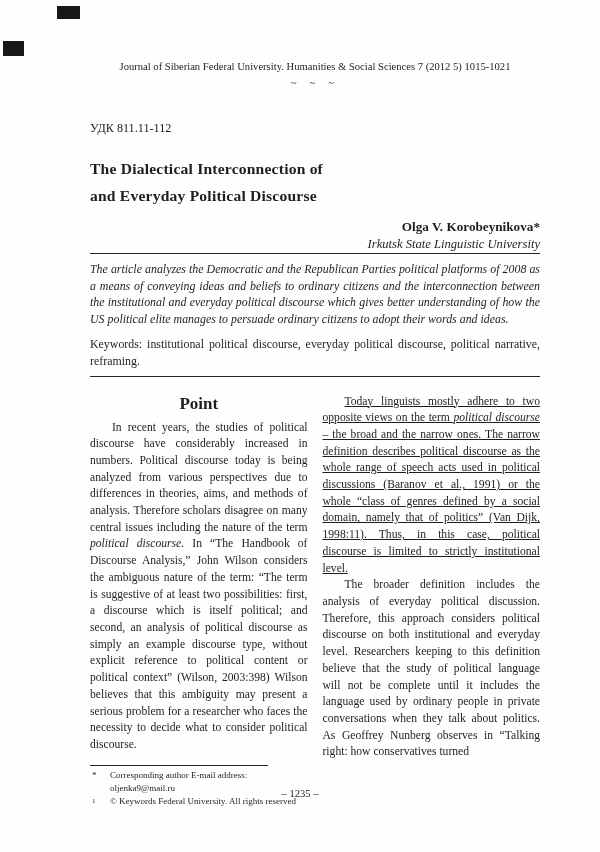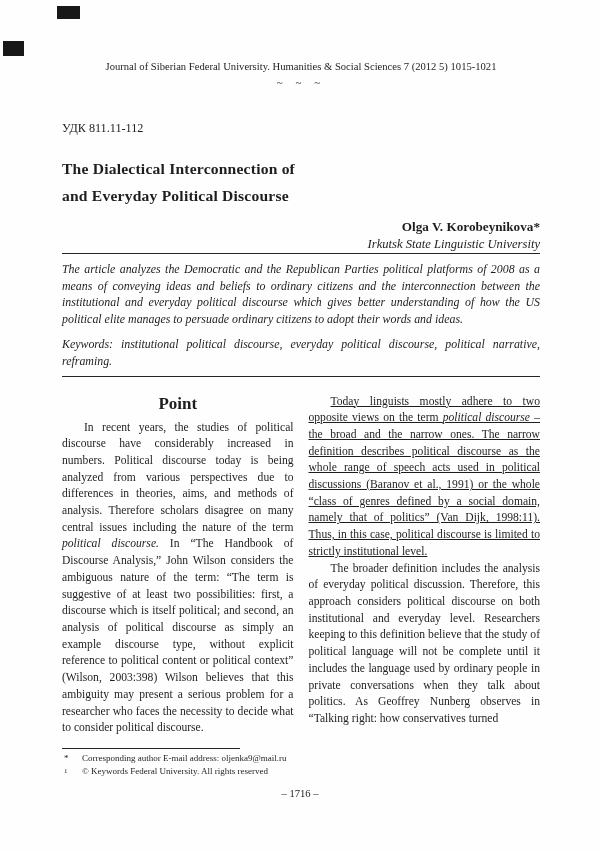--- a/index.html
+++ b/index.html
@@ -9,20 +9,21 @@
   }
   .page {
     position: relative;
     width: 600px;
     height: 852px;
     background: #fffefe;
     font-family: "Liberation Serif", serif;
     color: #1e1e1e;
     overflow: hidden;
     box-sizing: border-box;
+    padding-left: 28px;
   }
   .content {
     position: relative;
     padding: 60px 60px 0 62px;
   }
   
   .artifact { position: absolute; background: #181818; }
   .artifact-1 { left: 57px; top: 6px;  width: 23px; height: 13px; }
   .artifact-2 { left: 3px;  top: 41px; width: 21px; height: 15px; }
 
@@ -83,21 +84,20 @@
   }
   .abstract {
     margin: 7px 0 0 0;
     font-style: italic;
     font-size: 11.9px;
     line-height: 16.6px;
     text-align: justify;
   }
   .keywords {
     margin: 9px 0 6px 0;
-    font-style: italic;
     font-size: 11.9px;
     line-height: 16.6px;
     text-align: justify;
   }
 
   .columns {
     display: flex;
     gap: 15px;
     margin-top: 13px;
   }
@@ -204,14 +204,14 @@
       </div>
 
       <div class="col col-right">
         <p class="body-par"><span>Today linguists mostly adhere to two opposite views on the term </span><em>political discourse</em><span> – the broad and the narrow ones. The narrow definition describes political discourse as the whole range of speech acts used in political discussions (Baranov et al., 1991) or the whole “class of genres defined by a social domain, namely that of politics” (Van Dijk, 1998:11). Thus, in this case, political discourse is limited to strictly institutional level.</span></p>
         <p class="body-par">The broader definition includes the analysis of everyday political discussion. Therefore, this approach considers political discourse on both institutional and everyday level. Researchers keeping to this definition believe that the study of political language will not be complete until it includes the language used by ordinary people in private conversations when they talk about politics. As Geoffrey Nunberg observes in “Talking right: how conservatives turned</p>
       </div>
 
     </div>
   </div>
 
-  <div class="page-number">– 1716 –</div>
+  <div class="page-number">– 1235 –</div>
 </div>
 
 </body></html>

